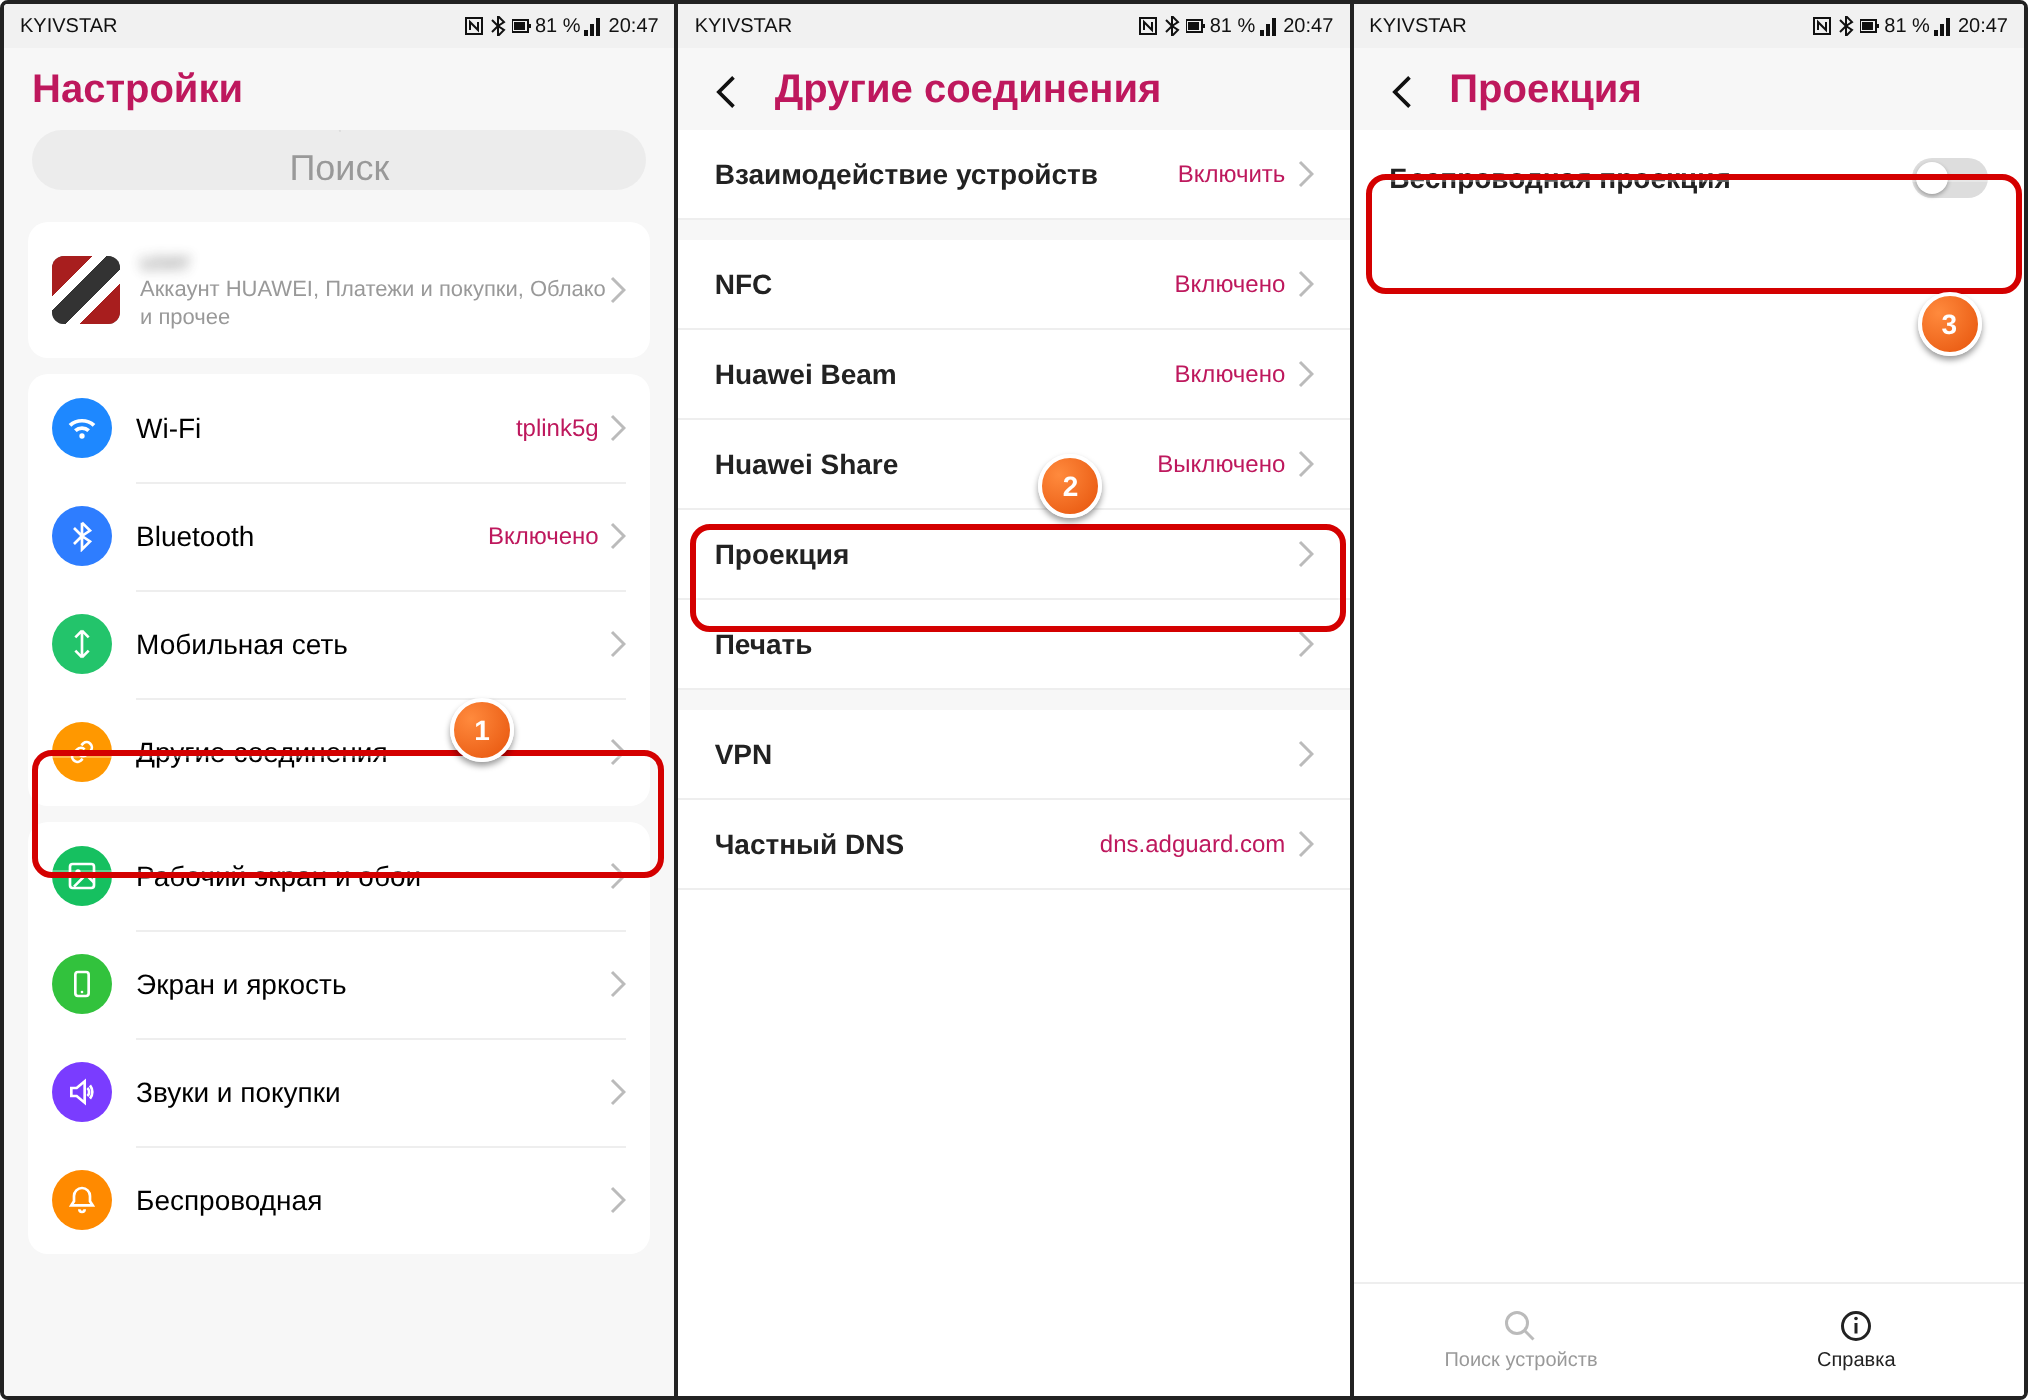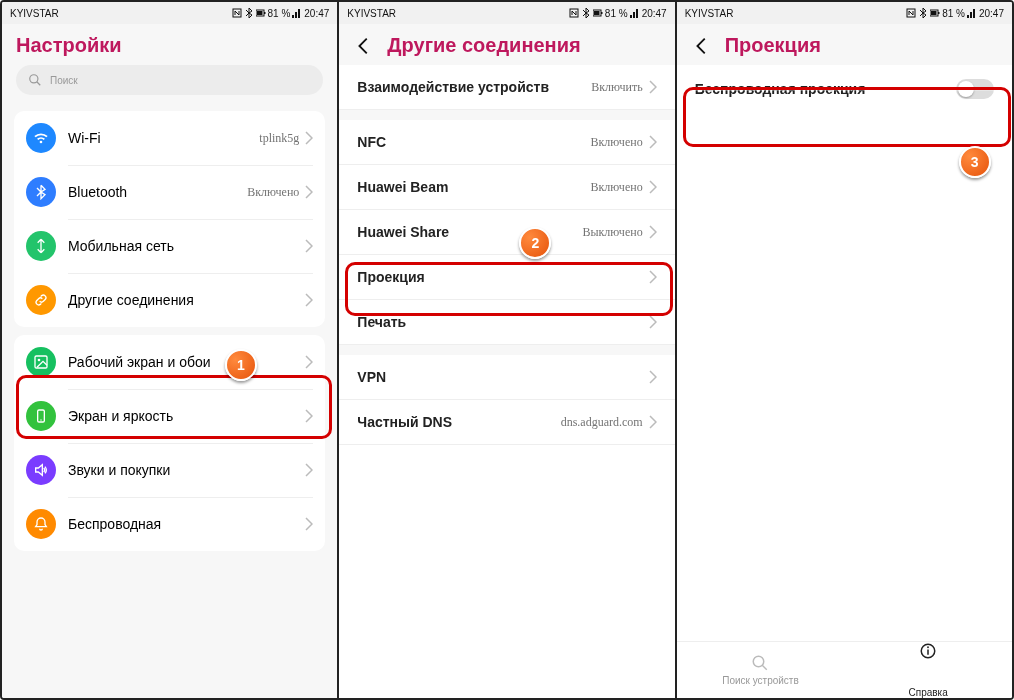--- a/index.html
+++ b/index.html
@@ -59,22 +59,23 @@
   .back-arrow { width: 22px; height: 22px; display:flex; align-items:center; justify-content:center; }
   .search-wrap { padding: 0 14px 8px; }
   .search {
     background: #ececec;
     border-radius: 18px;
     height: 30px;
     display: flex;
     align-items: center;
     padding: 0 12px;
     color: #999;
-    font-size: 10px;
+    font-size: 18px;
     gap: 8px;
+    flex-direction: column;
   }
   .content { flex: 1; overflow: hidden; }
   .card {
     background: #fff;
     margin: 8px 12px 0;
     border-radius: 10px;
     overflow: hidden;
   }
   .row {
     display: flex;
@@ -93,21 +94,21 @@
   .row-noicon + .row-noicon::before { left: 14px; }
   .ico {
     width: 30px; height: 30px; border-radius: 50%;
     display: flex; align-items: center; justify-content: center;
     margin-right: 12px;
     flex: 0 0 30px;
   }
   .ico svg { width: 16px; height: 16px; fill: #fff; }
   .row-label { font-size: 14px; color: #000000; flex: 1; }
   .row-desc { font-size: 11px; color: #999; line-height: 1.3; }
-  .row-value { font-size: 12px; color: #737373; margin-right: 6px; text-align:right;font-family:Liberation Serif, serif; }
+  .row-value { font-size: 12px; color: #be185d; margin-right: 6px; text-align:right; }
   .chev { width: 8px; height: 14px; flex: 0 0 8px; }
   .chev svg { width: 8px; height: 14px; }
   .plain-row {
     display: flex; align-items: center;
     padding: 14px 18px;
     border-bottom: 1px solid #eee;
     background: #fff;
   }
   .sep-gap { height: 10px; background: #f7f7f7; }
   .plain-label { font-size: 14px; color: #222; flex: 1; font-weight: bold; }
@@ -147,21 +148,21 @@
   }
   .acct-name { font-size:13px; color:#333; filter: blur(3px); opacity:.6; }
   .bottombar {
     height: 56px; background:#fff; border-top:1px solid #eee;
     display:flex;
   }
   .bottombar .tab {
     flex:1; display:flex; flex-direction:column; align-items:center; justify-content:center;
     gap:3px; font-size:10px; color:#999;
   }
-  .bottombar .tab.active { color:#222;justify-content:space-between; }
+  .bottombar .tab.active { color:#222; }
   .bottombar .tab .ticon { width:18px; height:18px; }
   .bg-blue{background:#1e88ff}.bg-blue2{background:#2e7dff}.bg-green{background:#23c46b}
   .bg-green2{background:#16c060}.bg-green3{background:#32c23d}.bg-orange{background:#ff9800}
   .bg-orange2{background:#ff8a00}.bg-purple{background:#7a3cff}
 </style>
 </head>
 <body>
 
 <div class="triptych">
 
@@ -194,20 +195,32 @@
     <div class="search-wrap">
       <div class="search">
         <svg width="14" height="14" viewBox="0 0 24 24">
             <circle cx="10" cy="10" r="7" fill="none" stroke="#999" stroke-width="2"></circle>
             <path d="M15 15l6 6" stroke="#999" stroke-width="2"></path>
           </svg>
         <span>Поиск</span>
       </div>
     </div>
     <div class="content">
+      <div class="card">
+        <div class="row">
+          <div class="acct-ico"></div>
+          <div style="flex:1">
+            <div class="acct-name">user</div>
+            <div class="row-desc">Аккаунт HUAWEI, Платежи и покупки, Облако и прочее</div>
+          </div>
+          <span class="chev"><svg viewBox="0 0 8 14">
+                <path d="M1 1l6 6-6 6" fill="none" stroke="#bbb" stroke-width="1.5"></path>
+              </svg></span>
+        </div>
+      </div>
 
       <div class="card">
         <div class="row">
           <div class="ico bg-blue">
               <svg viewBox="0 0 24 24">
                 <path d="M12 20a2 2 0 100-4 2 2 0 000 4zm-6-7a9 9 0 0112 0l-2 2a6 6 0 00-8 0zM2 9a15 15 0 0120 0l-2 2a12 12 0 00-16 0z"></path>
               </svg>
             </div>
           <span class="row-label">Wi-Fi</span>
           <span class="row-value">tplink5g</span>

